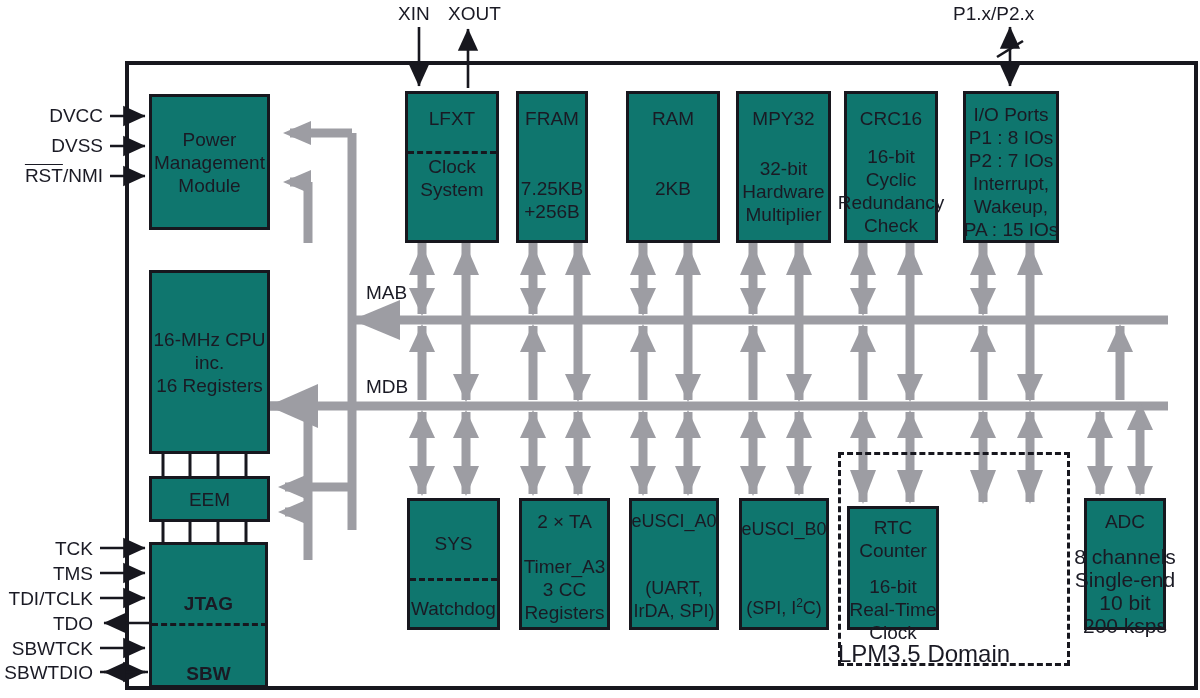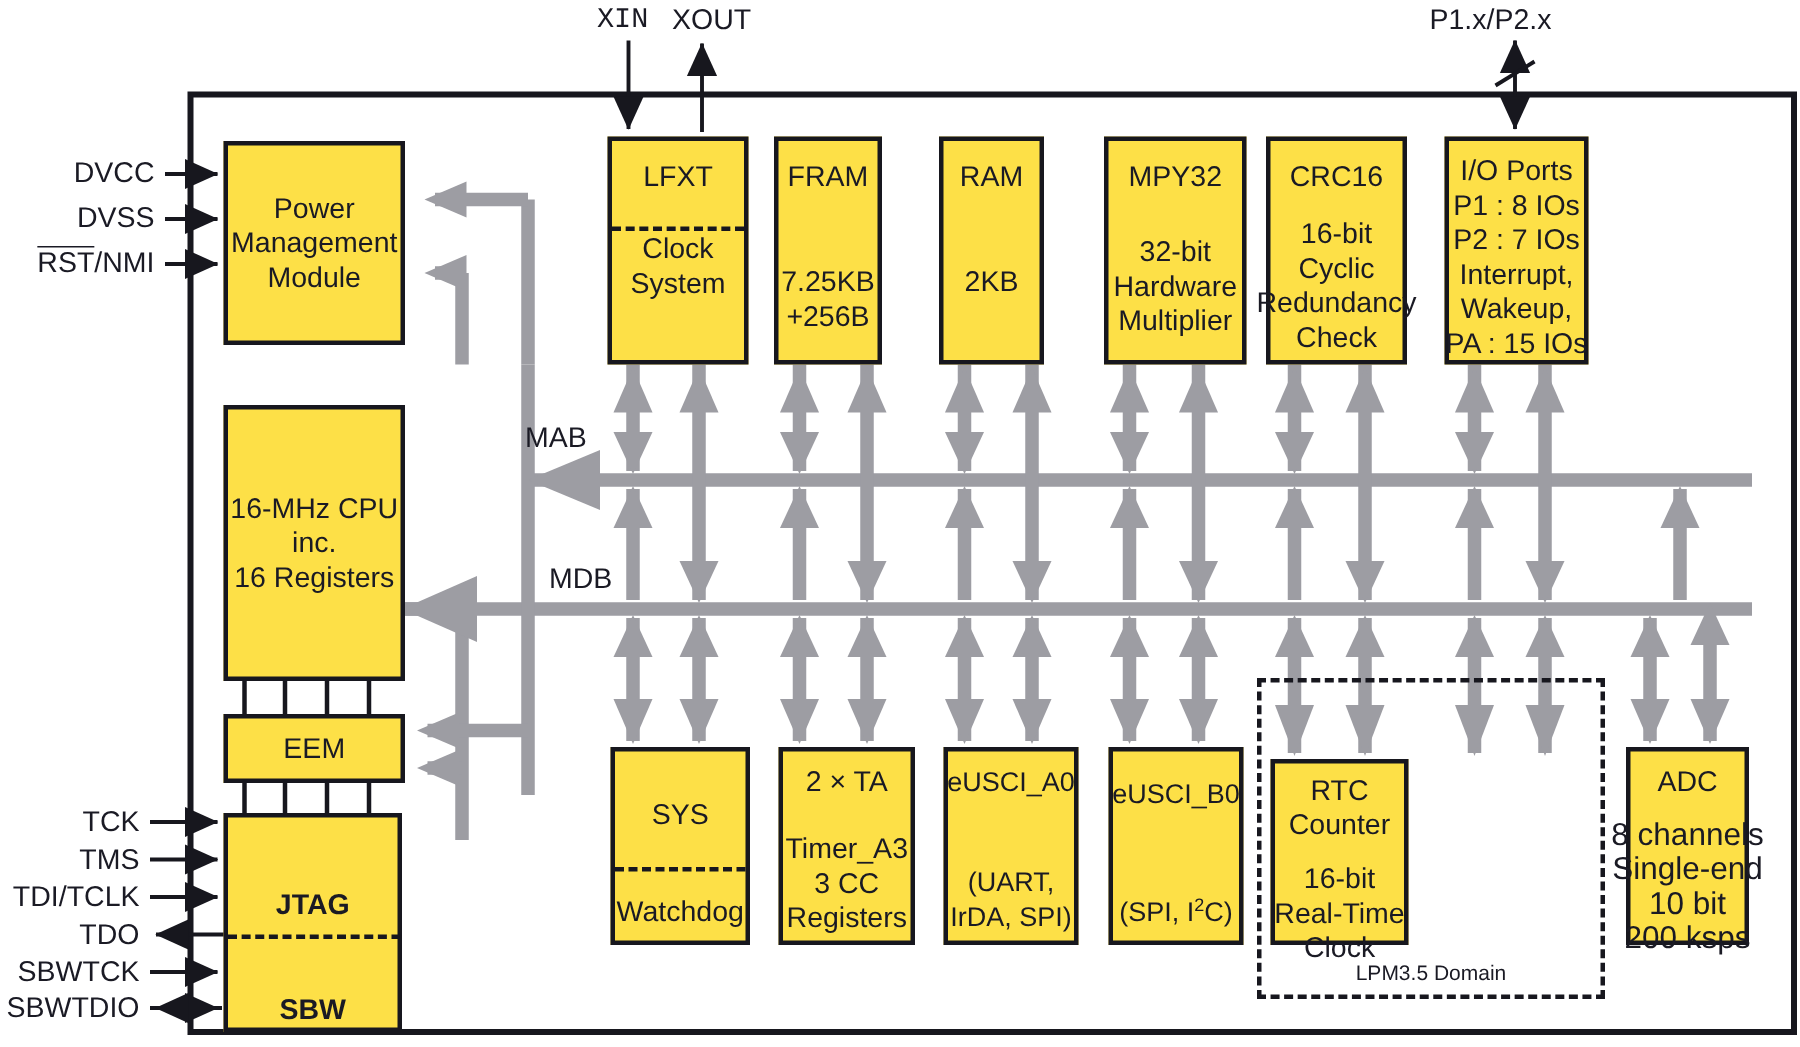--- a/index.html
+++ b/index.html
@@ -1,31 +1,31 @@
 <!DOCTYPE html>
 <html><head>
 <meta charset="utf-8">
 <style>
   html,body{margin:0;padding:0;background:#fff;}
   body{width:1200px;height:698px;position:relative;overflow:hidden;
        font-family:"Liberation Sans","DejaVu Sans",sans-serif;color:#1a1a24;}
   #stage{position:absolute;left:0;top:0;width:1200px;height:698px;}
   svg.layer{position:absolute;left:0;top:0;width:1200px;height:698px;}
-  .blk{position:absolute;box-sizing:border-box;border:3px solid #17171e;background:#fde047;
+  .blk{position:absolute;box-sizing:border-box;border:3px solid #17171e;background:#0f766e;
        display:flex;flex-direction:column;align-items:center;z-index:5;}
   .blk .ttl{font-size:19px;line-height:23px;text-align:center;white-space:nowrap;}
   .blk .sub{font-size:19px;line-height:23px;text-align:center;}
   .blk .sub div{white-space:nowrap;}
   .pinlbl{position:absolute;font-size:19px;line-height:21px;white-space:nowrap;z-index:6;text-align:right;}
   .toplbl{position:absolute;font-size:19px;line-height:21px;white-space:nowrap;z-index:6;}
   .buslbl{position:absolute;font-size:19px;line-height:21px;white-space:nowrap;z-index:6;}
   .ovl{text-decoration:overline;}
   .dashline{position:absolute;height:0;border-top:3px dashed #17171e;z-index:6;}
   .lpmbox{position:absolute;box-sizing:border-box;border:3px dashed #17171e;background:transparent;z-index:2;}
-  .lpmlbl{position:absolute;font-size:14px;white-space:nowrap;z-index:6;text-align:center;}
+  .lpmlbl{position:absolute;font-size:24px;white-space:nowrap;z-index:6;text-align:left;}
   sup{font-size:12px;vertical-align:super;line-height:0;}
 </style>
 </head>
 <body>
 
 <div id="stage">
 
   <svg class="layer" viewBox="0 0 1200 698">
     <defs>
       <marker id="bk" markerWidth="9" markerHeight="9" refX="8.4" refY="4.5" orient="auto" markerUnits="strokeWidth">
@@ -225,36 +225,36 @@
       <line x1="190" y1="454" x2="190" y2="478"></line>
       <line x1="218" y1="454" x2="218" y2="478"></line>
       <line x1="246" y1="454" x2="246" y2="478"></line>
       <line x1="163" y1="520" x2="163" y2="542"></line>
       <line x1="190" y1="520" x2="190" y2="542"></line>
       <line x1="218" y1="520" x2="218" y2="542"></line>
       <line x1="246" y1="520" x2="246" y2="542"></line>
     </g>
   </svg>
 
-  <div class="toplbl" style="left:398px;top:3px;font-family:Liberation Mono, monospace;">XIN</div>
+  <div class="toplbl" style="left:398px;top:3px;">XIN</div>
   <div class="toplbl" style="left:448px;top:3px;">XOUT</div>
   <div class="toplbl" style="left:953px;top:3px;">P1.x/P2.x</div>
 
   <div class="pinlbl" style="left:0px;top:105px;width:103px;">DVCC</div>
   <div class="pinlbl" style="left:0px;top:135px;width:103px;">DVSS</div>
   <div class="pinlbl" style="left:0px;top:165px;width:103px;"><span class="ovl">RST</span>/NMI</div>
 
   <div class="pinlbl" style="left:0px;top:538px;width:93px;">TCK</div>
   <div class="pinlbl" style="left:0px;top:563px;width:93px;">TMS</div>
   <div class="pinlbl" style="left:0px;top:588px;width:93px;">TDI/TCLK</div>
   <div class="pinlbl" style="left:0px;top:613px;width:93px;">TDO</div>
   <div class="pinlbl" style="left:0px;top:638px;width:93px;">SBWTCK</div>
   <div class="pinlbl" style="left:0px;top:662px;width:93px;">SBWTDIO</div>
 
-  <div class="buslbl" style="left:350px;top:282px;text-align:center;">MAB</div>
+  <div class="buslbl" style="left:366px;top:282px;text-align:center;">MAB</div>
   <div class="buslbl" style="left:366px;top:376px;">MDB</div>
 
   <div class="blk" style="left:149px;top:94px;width:121px;height:136px;justify-content:center;">
     <div class="sub">
       <div>Power</div>
       <div>Management</div>
       <div>Module</div>
     </div>
   </div>
 
@@ -286,21 +286,21 @@
   <div class="dashline" style="left:408px;top:151px;width:88px;"></div>
 
   <div class="blk" style="left:516px;top:91px;width:72px;height:152px;justify-content:flex-start;">
     <div class="ttl" style="margin-top:13px;">FRAM</div>
     <div class="sub" style="margin-top:47px;">
       <div>7.25KB</div>
       <div>+256B</div>
     </div>
   </div>
 
-  <div class="blk" style="left:626px;top:91px;width:70px;height:152px;justify-content:flex-start;">
+  <div class="blk" style="left:626px;top:91px;width:94px;height:152px;justify-content:flex-start;">
     <div class="ttl" style="margin-top:13px;">RAM</div>
     <div class="sub" style="margin-top:47px;">
       <div>2KB</div>
     </div>
   </div>
 
   <div class="blk" style="left:736px;top:91px;width:95px;height:152px;justify-content:flex-start;">
     <div class="ttl" style="margin-top:13px;">MPY32</div>
     <div class="sub" style="margin-top:27px;">
       <div>32-bit</div>

